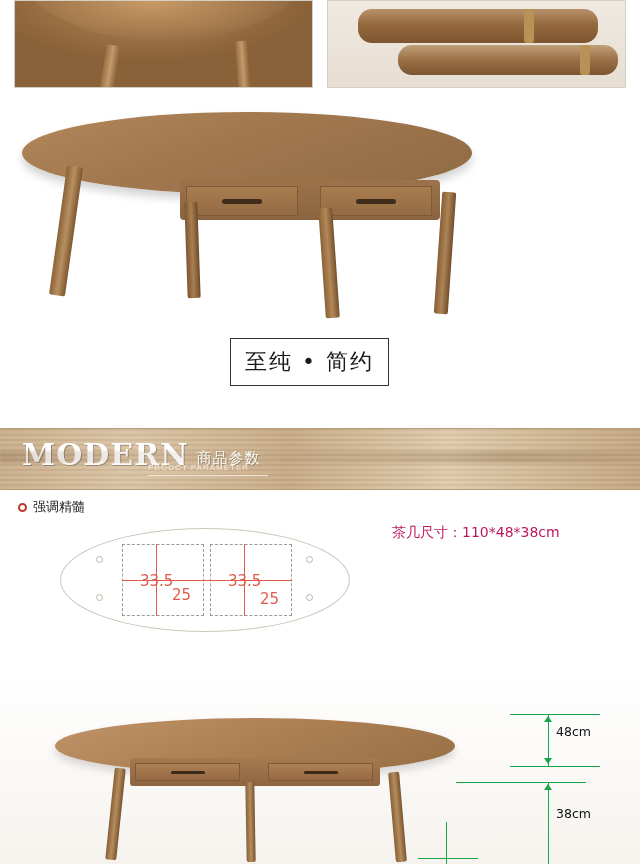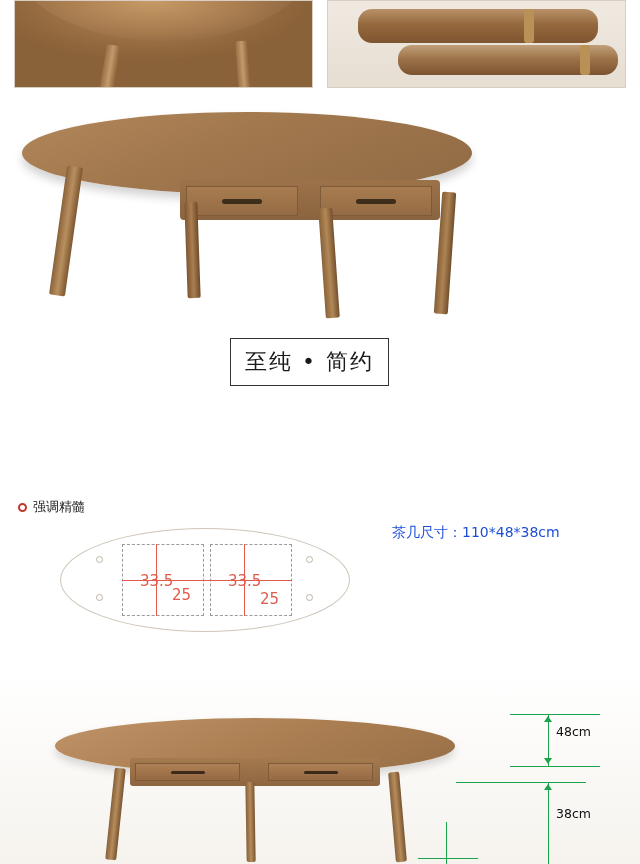--- a/index.html
+++ b/index.html
@@ -153,21 +153,21 @@
   .dia-box.right { left: 150px; }
   .dia-vline { position: absolute; top: 24px; height: 72px; width: 1px; background: #e15b4c; }
   .dia-hline { position: absolute; left: 62px; width: 170px; height: 1px; background: #e15b4c; top: 60px; }
   .dim {
     position: absolute; font-size: 15px; color: #e15b4c;
     font-family: "DejaVu Sans", sans-serif;
   }
   .dot { position: absolute; width: 7px; height: 7px; border: 1px solid #bdb3a4; border-radius: 50%; }
 
   .spec-text { position: absolute; left: 392px; top: 524px; width: 220px; }
-  .spec-title { font-size: 14px; color: #1d4ed8; margin-bottom: 10px; font-family: "DejaVu Sans", sans-serif; }
+  .spec-title { font-size: 14px; color: #be185d; margin-bottom: 10px; font-family: "DejaVu Sans", sans-serif; }
   .spec-note { font-size: 12.5px; line-height: 1.85; color: #2b2b2b; font-family: "DejaVu Sans", sans-serif; }
 
   
   .bottom {
     position: absolute; left: 0; top: 672px; width: 640px; height: 192px;
     background: linear-gradient(180deg,#ffffff 0%, #f6f3ee 100%);
     overflow: hidden;
   }
   .b-top {
     position: absolute; left: 55px; top: 46px; width: 400px; height: 56px;
@@ -235,20 +235,28 @@
     <div class="leg legL"></div>
     <div class="leg legM"></div>
     <div class="leg legR"></div>
     <div class="leg legBR"></div>
   </div>
 
   <div class="slogan-row">
     <div class="slogan-box">至纯 • 简约</div>
   </div>
 
+  <div class="banner">
+    <div class="banner-inner">
+      <span class="brand-word">MODERN</span>
+      <span class="brand-cn">商品参数</span>
+    </div>
+    <div class="brand-rule"></div>
+    <div class="brand-en">PRODCT PARAMETER</div>
+  </div>
 
   <div class="spec-head">
     <span class="bullet"></span><span>强调精髓</span>
   </div>
 
   <div class="diagram">
     <div class="dia-oval"></div>
     <div class="dia-box left"></div>
     <div class="dia-box right"></div>
     <div class="dia-vline" style="left:96px;"></div>

